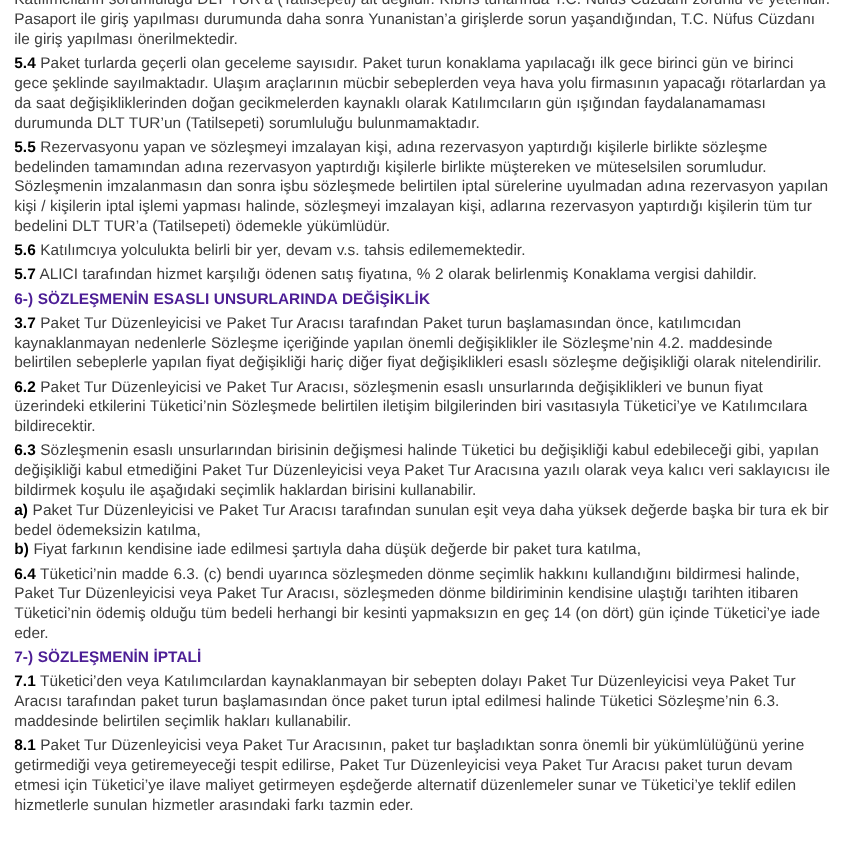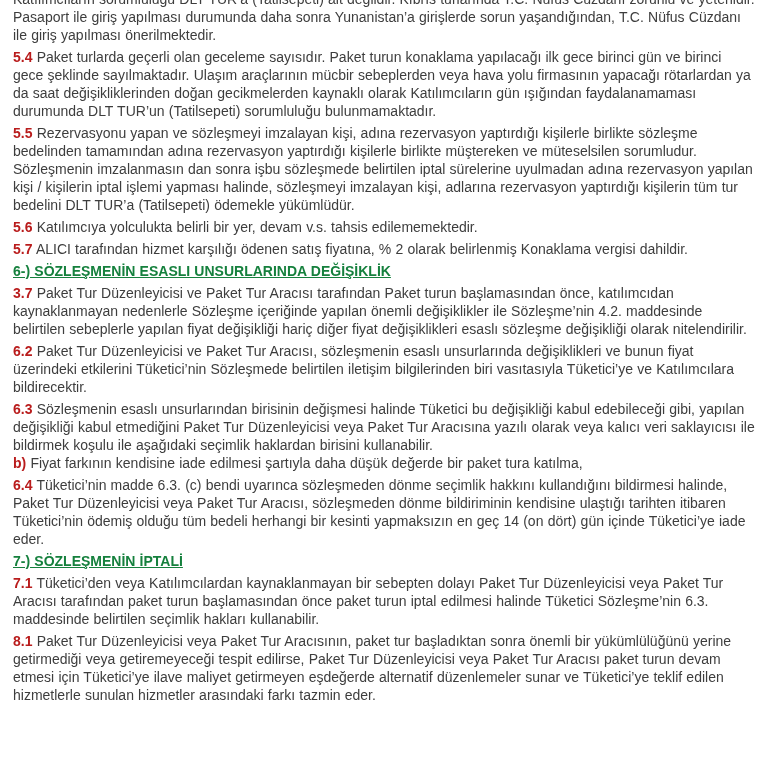--- a/index.html
+++ b/index.html
@@ -32,39 +32,39 @@
     margin: 0;
   }
   .item + .para {
     margin-top: 4px;
   }
   .heading {
     margin: 0 0 4px 0;
     font-size: 14px;
     line-height: 18px;
     font-weight: 700;
-    color: #15803d;
-    text-decoration: underline;
+    color: #4c1d95;
   }
   b {
     font-weight: 700;
-    color: #b91c1c;
+    color: #000000;
   }
 </style>
 </head>
 <body>
 
 <div class="page" id="doc">
     <p class="para"><span>Katılımcıların sorumluluğu DLT TUR’a (Tatilsepeti) ait değildir. Kıbrıs turlarında T.C. Nüfus Cüzdanı zorunlu ve yeterlidir. Pasaport ile giriş yapılması durumunda daha sonra Yunanistan’a girişlerde sorun yaşandığından, T.C. Nüfus Cüzdanı ile giriş yapılması önerilmektedir.</span></p>
     <p class="para"><b>5.4</b> <span>Paket turlarda geçerli olan geceleme sayısıdır. Paket turun konaklama yapılacağı ilk gece birinci gün ve birinci gece şeklinde sayılmaktadır. Ulaşım araçlarının mücbir sebeplerden veya hava yolu firmasının yapacağı rötarlardan ya da saat değişikliklerinden doğan gecikmelerden kaynaklı olarak Katılımcıların gün ışığından faydalanamaması durumunda DLT TUR’un (Tatilsepeti) sorumluluğu bulunmamaktadır.</span></p>
     <p class="para"><b>5.5</b> <span>Rezervasyonu yapan ve sözleşmeyi imzalayan kişi, adına rezervasyon yaptırdığı kişilerle birlikte sözleşme bedelinden tamamından adına rezervasyon yaptırdığı kişilerle birlikte müştereken ve müteselsilen sorumludur. Sözleşmenin imzalanmasın dan sonra işbu sözleşmede belirtilen iptal sürelerine uyulmadan adına rezervasyon yapılan kişi / kişilerin iptal işlemi yapması halinde, sözleşmeyi imzalayan kişi, adlarına rezervasyon yaptırdığı kişilerin tüm tur bedelini DLT TUR’a (Tatilsepeti) ödemekle yükümlüdür.</span></p>
     <p class="para"><b>5.6</b> <span>Katılımcıya yolculukta belirli bir yer, devam v.s. tahsis edilememektedir.</span></p>
     <p class="para"><b>5.7</b> <span>ALICI tarafından hizmet karşılığı ödenen satış fiyatına, % 2 olarak belirlenmiş Konaklama vergisi dahildir.</span></p>
     <h3 class="heading"><span>6-) SÖZLEŞMENİN ESASLI UNSURLARINDA DEĞİŞİKLİK</span></h3>
     <p class="para"><b>3.7</b> <span>Paket Tur Düzenleyicisi ve Paket Tur Aracısı tarafından Paket turun başlamasından önce, katılımcıdan kaynaklanmayan nedenlerle Sözleşme içeriğinde yapılan önemli değişiklikler ile Sözleşme’nin 4.2. maddesinde belirtilen sebeplerle yapılan fiyat değişikliği hariç diğer fiyat değişiklikleri esaslı sözleşme değişikliği olarak nitelendirilir.</span></p>
     <p class="para"><b>6.2</b> <span>Paket Tur Düzenleyicisi ve Paket Tur Aracısı, sözleşmenin esaslı unsurlarında değişiklikleri ve bunun fiyat üzerindeki etkilerini Tüketici’nin Sözleşmede belirtilen iletişim bilgilerinden biri vasıtasıyla Tüketici’ye ve Katılımcılara bildirecektir.</span></p>
     <p class="para tight"><b>6.3</b> <span>Sözleşmenin esaslı unsurlarından birisinin değişmesi halinde Tüketici bu değişikliği kabul edebileceği gibi, yapılan değişikliği kabul etmediğini Paket Tur Düzenleyicisi veya Paket Tur Aracısına yazılı olarak veya kalıcı veri saklayıcısı ile bildirmek koşulu ile aşağıdaki seçimlik haklardan birisini kullanabilir.</span></p>
+    <p class="item"><b>a)</b> <span>Paket Tur Düzenleyicisi ve Paket Tur Aracısı tarafından sunulan eşit veya daha yüksek değerde başka bir tura ek bir bedel ödemeksizin katılma,</span></p>
     <p class="item"><b>b)</b> <span>Fiyat farkının kendisine iade edilmesi şartıyla daha düşük değerde bir paket tura katılma,</span></p>
     <p class="para"><b>6.4</b> <span>Tüketici’nin madde 6.3. (c) bendi uyarınca sözleşmeden dönme seçimlik hakkını kullandığını bildirmesi halinde, Paket Tur Düzenleyicisi veya Paket Tur Aracısı, sözleşmeden dönme bildiriminin kendisine ulaştığı tarihten itibaren Tüketici’nin ödemiş olduğu tüm bedeli herhangi bir kesinti yapmaksızın en geç 14 (on dört) gün içinde Tüketici’ye iade eder.</span></p>
     <h3 class="heading"><span>7-) SÖZLEŞMENİN İPTALİ</span></h3>
     <p class="para"><b>7.1</b> <span>Tüketici’den veya Katılımcılardan kaynaklanmayan bir sebepten dolayı Paket Tur Düzenleyicisi veya Paket Tur Aracısı tarafından paket turun başlamasından önce paket turun iptal edilmesi halinde Tüketici Sözleşme’nin 6.3. maddesinde belirtilen seçimlik hakları kullanabilir.</span></p>
     <p class="para"><b>8.1</b> <span>Paket Tur Düzenleyicisi veya Paket Tur Aracısının, paket tur başladıktan sonra önemli bir yükümlülüğünü yerine getirmediği veya getiremeyeceği tespit edilirse, Paket Tur Düzenleyicisi veya Paket Tur Aracısı paket turun devam etmesi için Tüketici’ye ilave maliyet getirmeyen eşdeğerde alternatif düzenlemeler sunar ve Tüketici’ye teklif edilen hizmetlerle sunulan hizmetler arasındaki farkı tazmin eder.</span></p>
   </div>
 
 </body></html>

